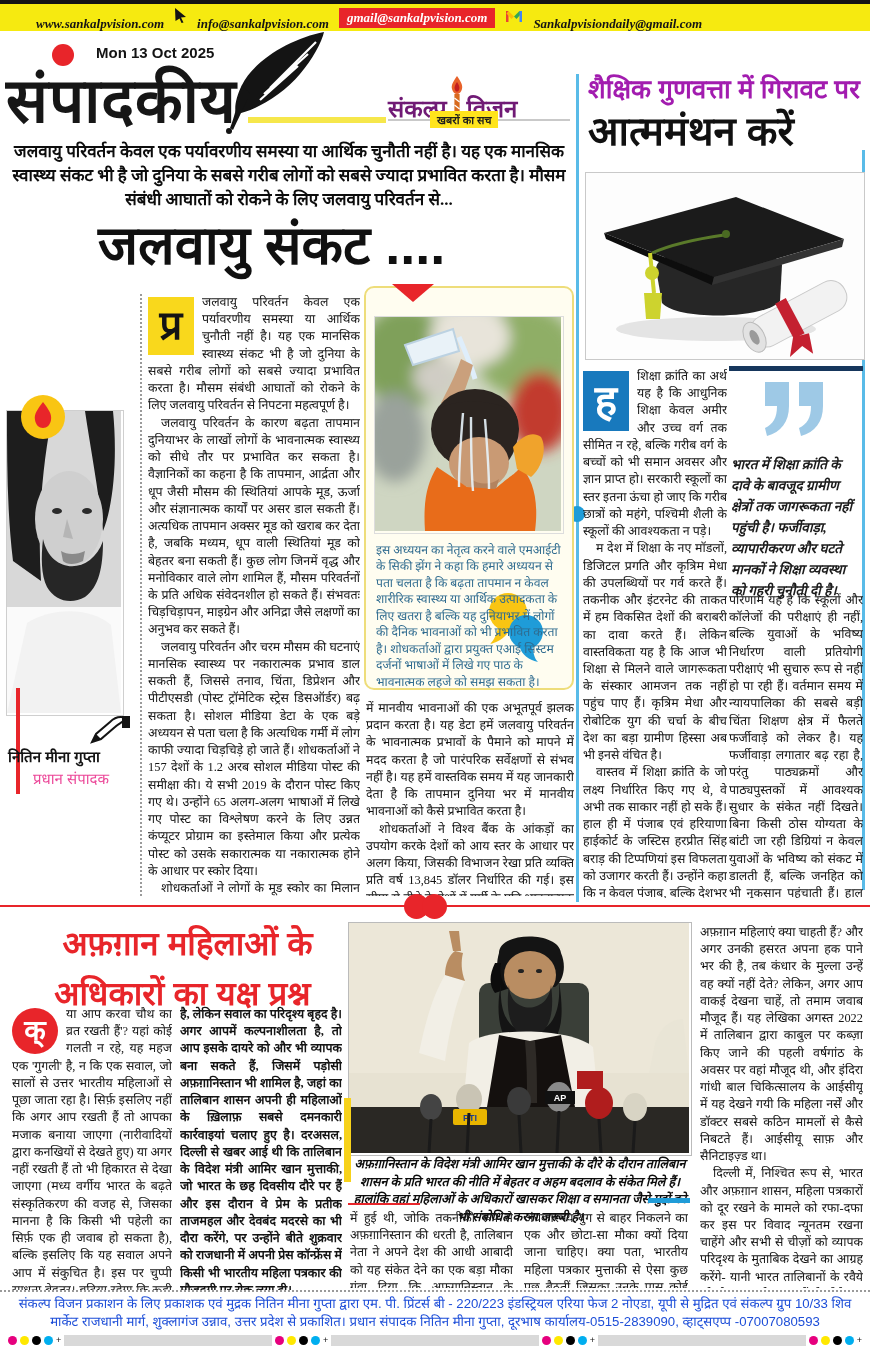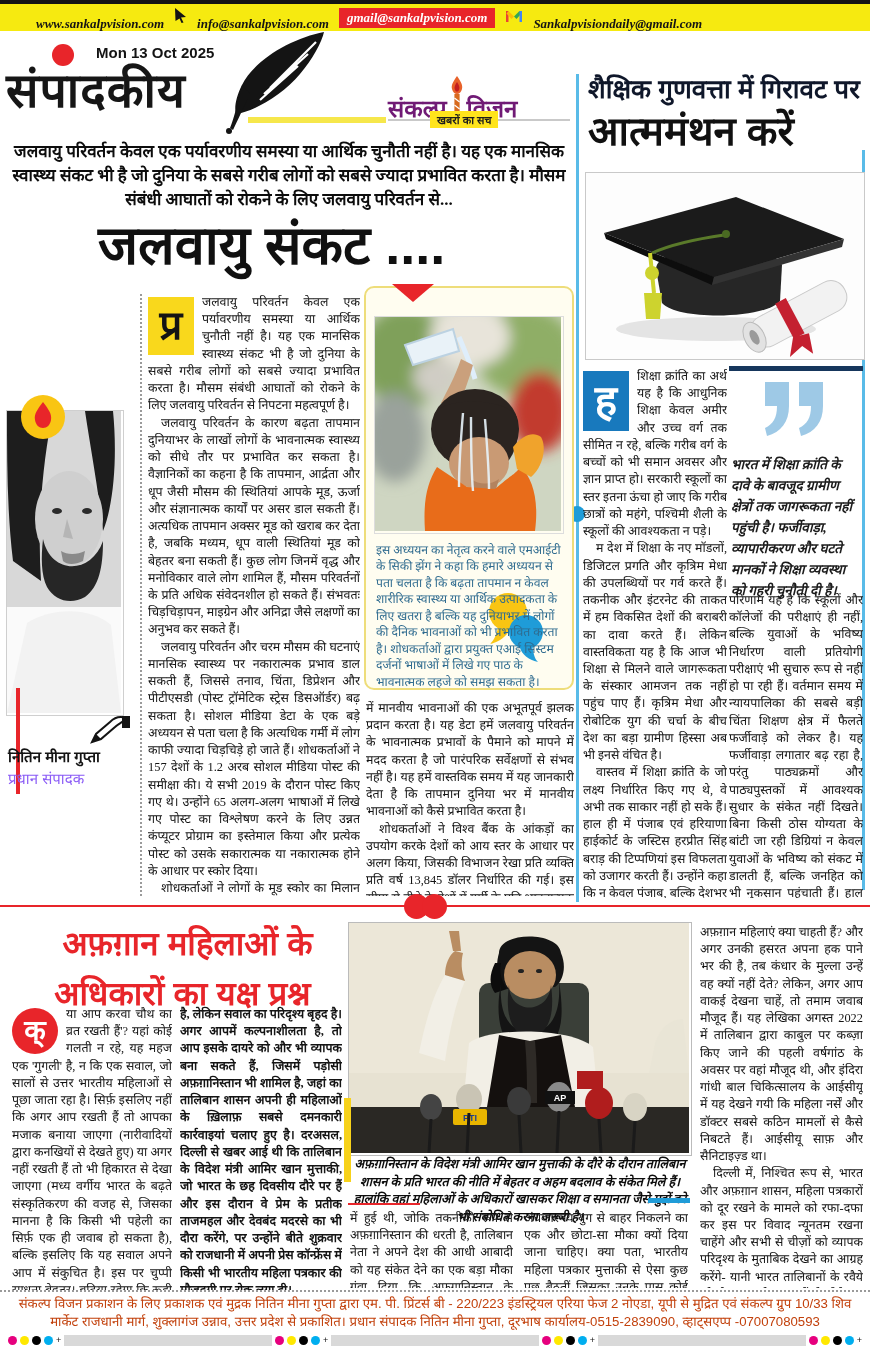--- a/index.html
+++ b/index.html
@@ -7,21 +7,21 @@
         font-family:"Liberation Serif",serif;color:#111;}
   .abs{position:absolute;}
   
   .topstrip{left:0;top:0;width:870px;height:4px;background:#141414;}
   .yellowbar{left:0;top:4px;width:870px;height:27px;background:#f6ea10;display:flex;align-items:center;gap:10px;padding-left:36px;box-sizing:border-box;}
   .ybtxt{font-style:italic;font-weight:bold;font-size:13px;color:#141414;margin-top:12px;}
   .editorbox{background:#e8252a;color:#fff;font-style:italic;font-weight:bold;font-size:13px;padding:2px 8px;}
   
   .reddot{left:52px;top:44px;width:22px;height:22px;border-radius:50%;background:#e8252a;}
   .date{left:96px;top:44px;font-family:"Liberation Sans",sans-serif;font-weight:bold;font-size:15px;color:#141414;}
-  .mast-title{left:6px;top:56px;font-size:48px;font-weight:bold;letter-spacing:1px;color:#161616;font-family:"Liberation Serif",serif;}
+  .mast-title{left:6px;top:56px;font-size:62px;font-weight:bold;letter-spacing:1px;color:#161616;font-family:"Liberation Serif",serif;}
   .yellow-underline{left:248px;top:117px;width:138px;height:6px;background:#f6e74b;}
   .gray-underline{left:388px;top:119px;width:182px;height:2px;background:#c9c9c9;}
   .brand{left:388px;top:76px;width:200px;font-family:"Liberation Sans",sans-serif;font-weight:bold;font-size:24px;color:#701a75;display:flex;align-items:flex-end;}
   .tagline{left:430px;top:111px;background:#ffe41c;color:#1c1c1c;font-family:"Liberation Sans",sans-serif;font-weight:bold;font-size:11px;padding:1px 7px;}
   
   .blueline1{left:576px;top:74px;width:3px;height:828px;background:#59bbe8;}
   .blueline2{left:862px;top:150px;width:3px;height:740px;background:#59bbe8;}
   .bluedot-rule{left:569px;top:506px;width:16px;height:16px;border-radius:50%;background:#1f9cd8;}
   .dotrule-v{left:140px;top:294px;width:0;height:602px;border-left:2px dotted #9a9a9a;}
   
@@ -40,42 +40,42 @@
   
   .climate-box{left:364px;top:286px;width:210px;height:404px;background:#fffdf0;border:2px solid #eedd7a;border-radius:10px;box-sizing:border-box;}
   .red-tri{left:392px;top:284px;width:0;height:0;border-left:21px solid transparent;border-right:21px solid transparent;border-top:18px solid #e8252a;}
   .box-photo{left:374px;top:316px;width:188px;height:216px;border:1px solid #ddd;}
   .box-caption{left:376px;top:542px;width:186px;font-size:12.2px;line-height:1.35;color:#2f6b8f;text-align:left;}
   
   .portrait{left:6px;top:410px;width:116px;height:304px;border:1px solid #cfcfcf;}
   .flame-badge{left:20px;top:394px;width:46px;height:46px;}
   .red-vline{left:16px;top:688px;width:4px;height:106px;background:#e8252a;}
   .author-name{left:8px;top:746px;width:126px;font-weight:bold;font-size:15px;font-family:"Liberation Sans",sans-serif;color:#141414;}
-  .author-title{left:8px;top:768px;width:126px;text-align:left;font-size:15px;font-family:"Liberation Sans",sans-serif;color:#8b5cf6;}
+  .author-title{left:8px;top:768px;width:126px;text-align:center;font-size:15px;font-family:"Liberation Sans",sans-serif;color:#ec4899;}
   .pen-icon{left:86px;top:714px;width:44px;height:30px;}
   
-  .edu-kicker{left:588px;top:70px;width:276px;font-family:"Liberation Sans",sans-serif;font-weight:bold;font-size:26px;color:#0f172a;}
+  .edu-kicker{left:588px;top:70px;width:276px;font-family:"Liberation Sans",sans-serif;font-weight:bold;font-size:26px;color:#a21caf;}
   .edu-head{left:588px;top:102px;width:276px;font-family:"Liberation Sans",sans-serif;font-weight:800;font-size:40px;color:#101010;}
   .gradcap{left:585px;top:172px;width:278px;height:186px;border:1px solid #c9c9c9;background:#fdfdfd;}
   .pullquote{left:729px;top:366px;width:134px;height:218px;box-sizing:border-box;}
   .pq-bar{position:absolute;left:0;top:0;width:100%;height:5px;background:#16365c;}
   .pq-text{position:absolute;left:2px;top:88px;width:130px;font-style:italic;font-weight:bold;font-size:13.6px;line-height:1.55;color:#1c1c1c;}
   
   .red-divider{left:0;top:905px;width:870px;height:2px;background:#e8252a;}
   .divcirc{top:894px;width:25px;height:25px;border-radius:50%;background:#e8252a;}
   
   .afg-head{font-family:"Liberation Sans",sans-serif;font-weight:800;color:#e8252a;}
   .afg-photo{left:348px;top:922px;width:342px;height:232px;border:1px solid #bbb;}
   .yellow-accent{left:344px;top:1098px;width:7px;height:84px;background:#f7d21a;}
   .afg-caption{left:352px;top:1156px;width:336px;font-weight:bold;font-style:italic;font-size:12.6px;line-height:1.4;text-align:center;color:#0d0d0d;}
   .cap-blueline{left:648px;top:1198px;width:42px;height:5px;background:#1f9cd8;}
   .cap-redline{left:348px;top:1203px;width:72px;height:2px;background:#e8252a;}
   
   .footer-sep{left:0;top:1290px;width:870px;height:0;border-top:2px dotted #9a9a9a;}
-  .footer-text{left:4px;top:1295px;width:862px;text-align:center;font-family:"Liberation Sans",sans-serif;font-size:13.2px;line-height:1.35;color:#c2410c;}
+  .footer-text{left:4px;top:1295px;width:862px;text-align:center;font-family:"Liberation Sans",sans-serif;font-size:13.2px;line-height:1.35;color:#1d4ed8;}
   .cmyk-row{left:8px;top:1334px;width:854px;height:12px;display:flex;align-items:center;gap:3px;}
   .cdot{width:9px;height:9px;border-radius:50%;flex:none;}
   .cbar{height:11px;background:#d9d9d9;flex:1;}
   .cplus{font-size:9px;font-family:"Liberation Sans",sans-serif;color:#141414;flex:none;}
 </style>
 </head>
 <body>
 
 <div id="page">
 

